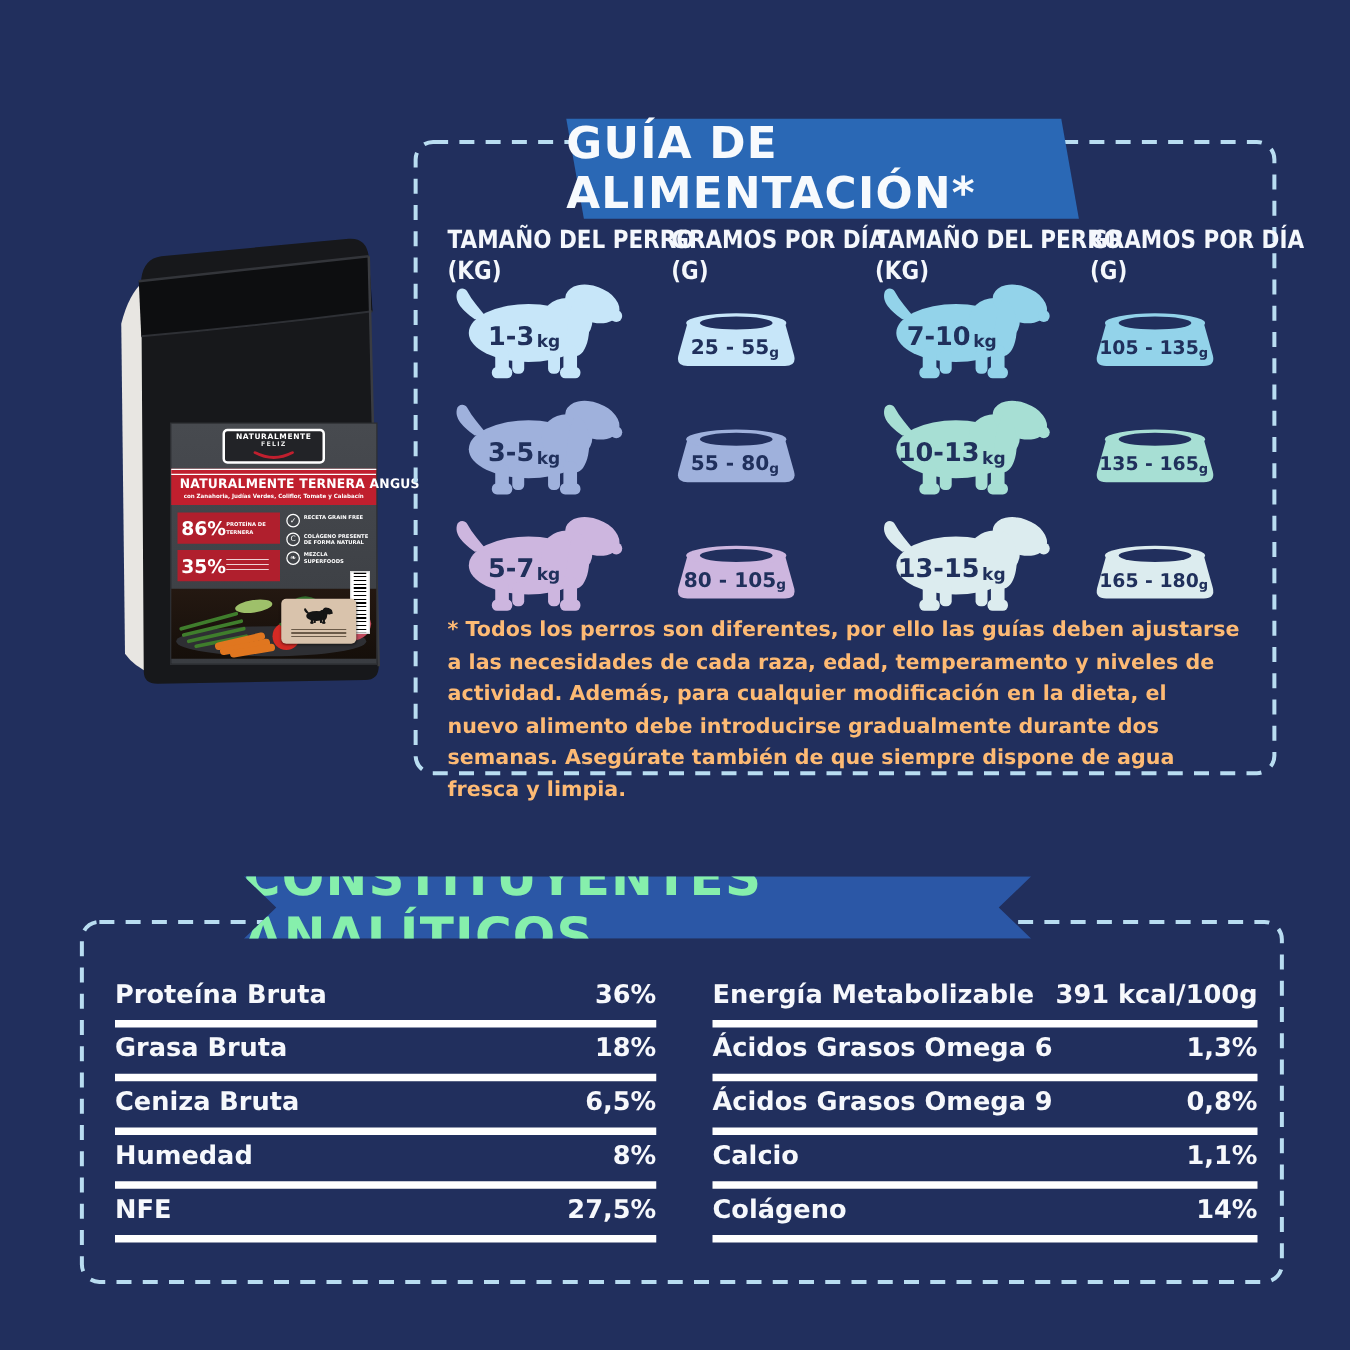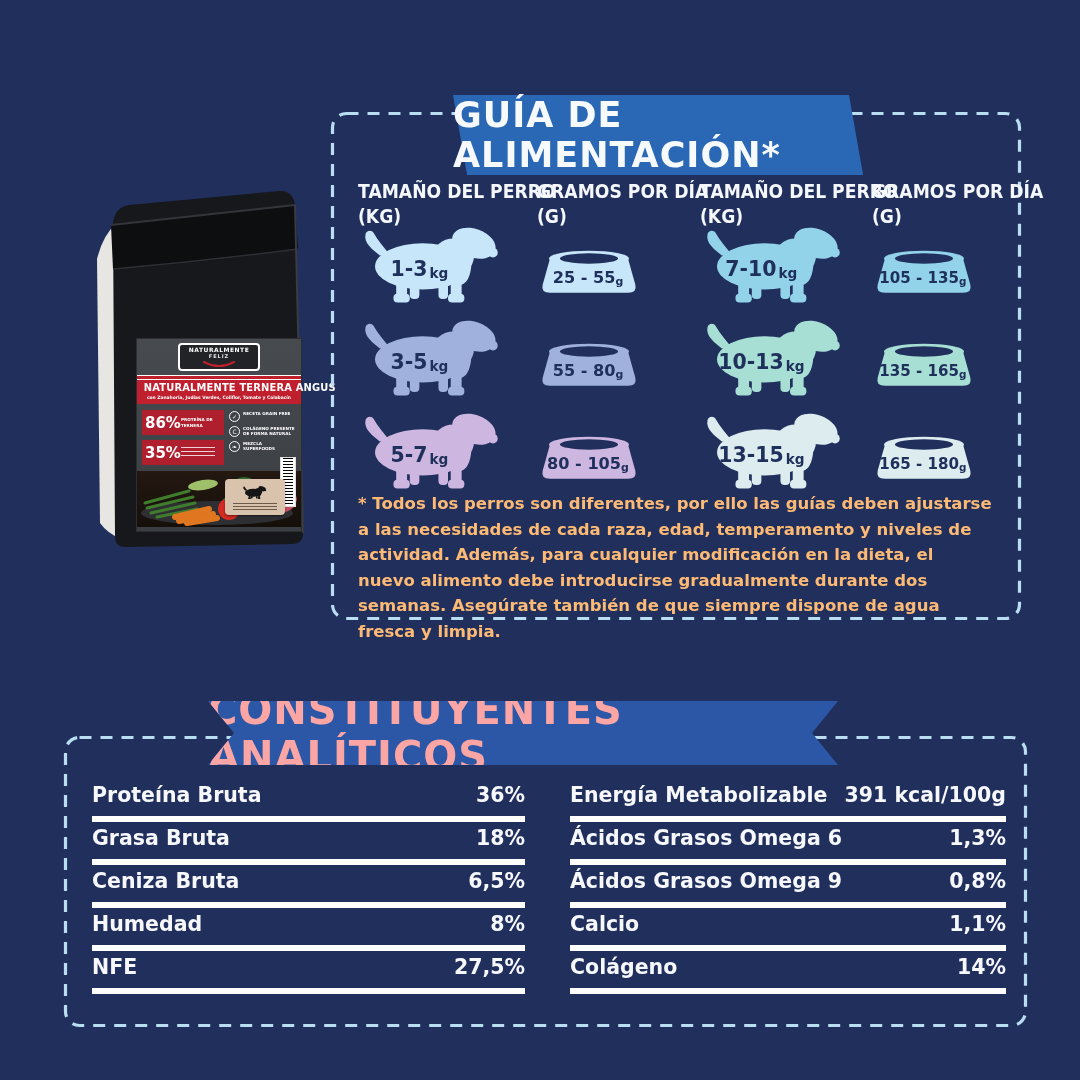--- a/index.html
+++ b/index.html
@@ -18,25 +18,25 @@
   .guide-banner-bg{
     position:absolute;left:453px;top:95px;width:396px;height:80px;
     background:#2a68b5;transform:skewX(10deg);transform-origin:top left;
   }
   .guide-banner-text{
     position:absolute;left:453px;top:95px;width:410px;height:80px;
     display:flex;align-items:center;justify-content:center;
     font-size:35px;font-weight:bold;letter-spacing:1px;color:#f7fafd;
   }
   .ana-banner{
-    position:absolute;left:208px;top:701px;width:630px;height:64px;
+    position:absolute;left:195px;top:701px;width:630px;height:50px;
     background:#2b57a6;
     clip-path:polygon(0 0,100% 0,calc(100% - 26px) 50%,100% 100%,0 100%,26px 50%);
     display:flex;align-items:center;justify-content:center;
-    font-size:40px;font-weight:bold;letter-spacing:1px;color:#fca5a5;
+    font-size:40px;font-weight:bold;letter-spacing:1px;color:#86efac;
   }
 
   
   .guide-content{position:absolute;left:332px;top:113px;width:690px;height:505px;}
   .guide-headers{
     position:absolute;left:0;top:66px;width:100%;
     display:grid;grid-template-columns:179px 163px 172px 160px;padding-left:26px;
   }
   .ghead{font-size:20px;font-weight:bold;line-height:1.25;color:#f4f7fc;}
   .ghead span{display:inline-block;transform:scaleX(.86);transform-origin:left;white-space:nowrap;}

